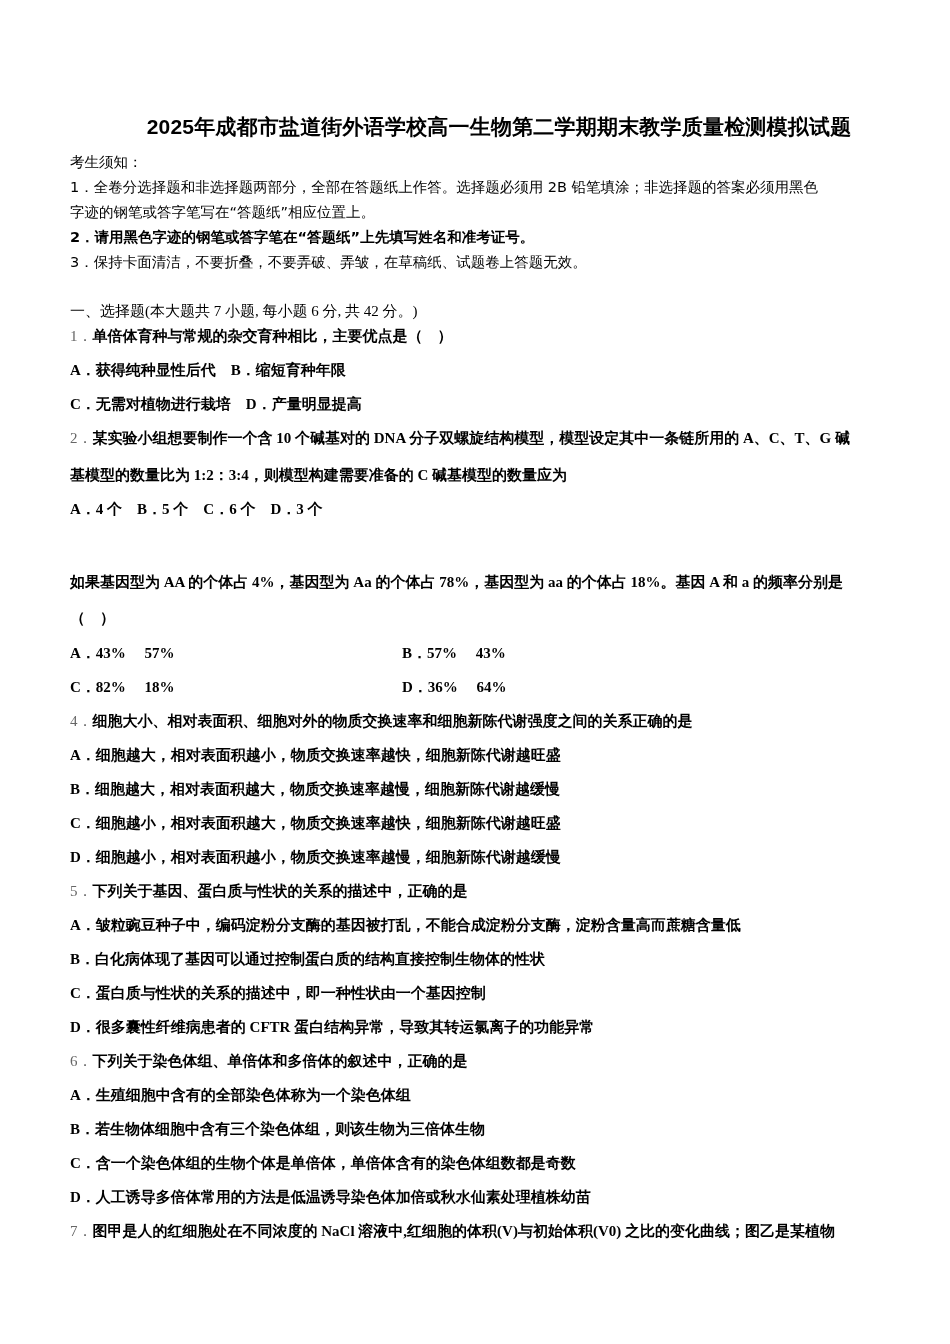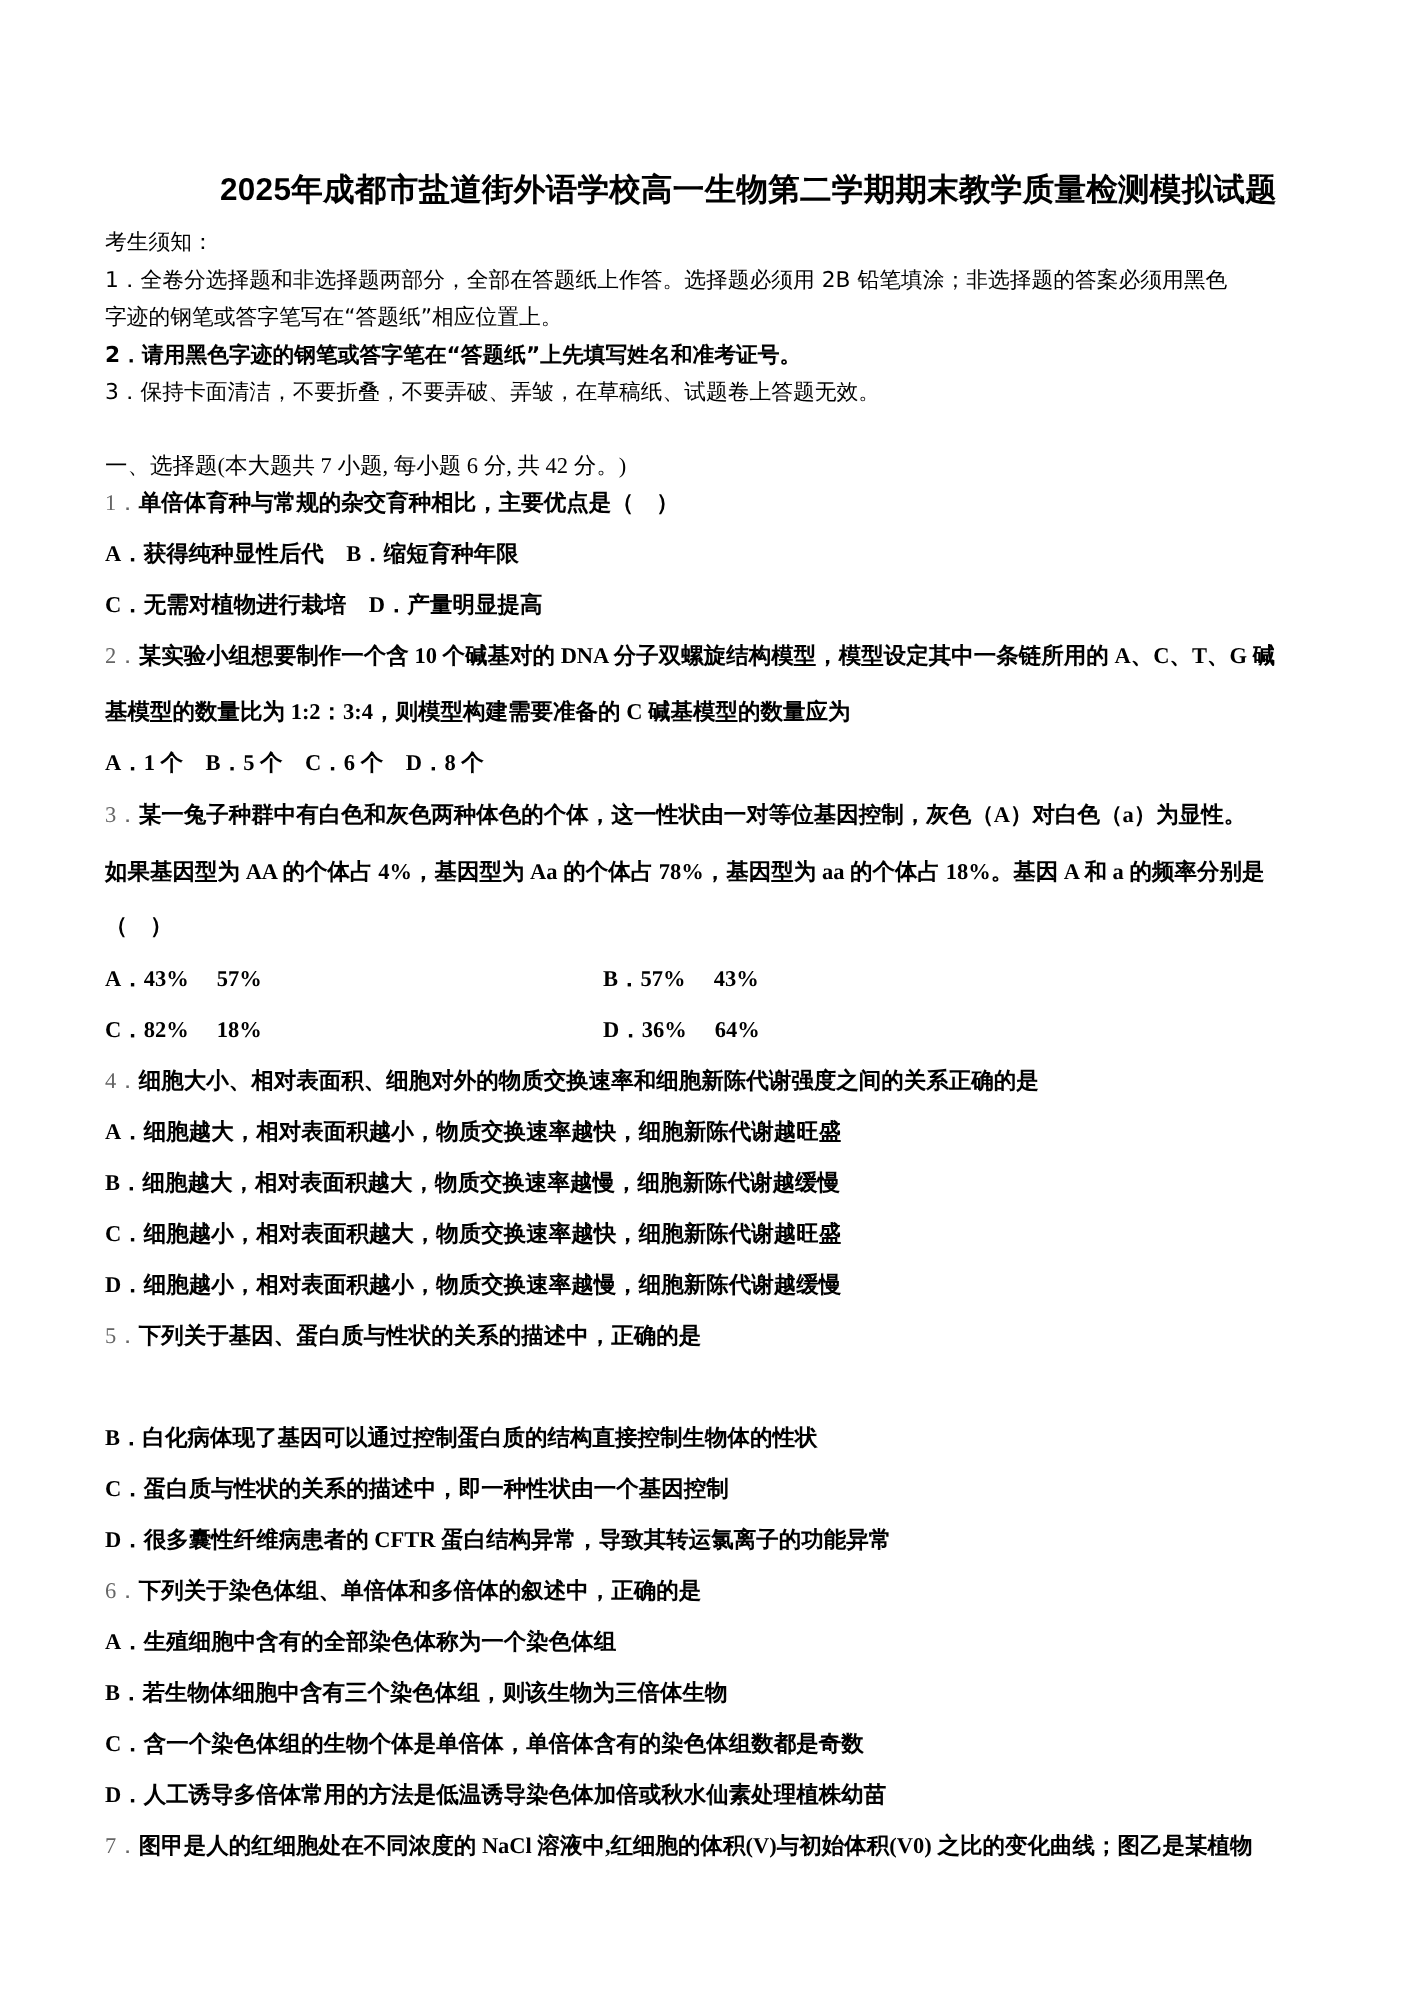--- a/index.html
+++ b/index.html
@@ -71,43 +71,41 @@
   <div class="line" style="top:326px;">
     <span class="qnum">1．</span><span class="qtext">单倍体育种与常规的杂交育种相比，主要优点是（　）</span>
   </div>
   <div class="line opt" style="top:394px;">C．无需对植物进行栽培　D．产量明显提高</div>
   <div class="line opt" style="top:360px;">A．获得纯种显性后代　B．缩短育种年限</div>
 
   <div class="line" style="top:428px;">
     <span class="qnum">2．</span><span class="qtext">某实验小组想要制作一个含 10 个碱基对的 DNA 分子双螺旋结构模型，模型设定其中一条链所用的 A、C、T、G 碱</span>
   </div>
   <div class="line qtext" style="top:465px;">基模型的数量比为 1:2：3:4，则模型构建需要准备的 C 碱基模型的数量应为</div>
-  <div class="line opt" style="top:499px;">A．1 个　B．5 个　C．6 个　D．8 个</div>
+  <div class="line opt" style="top:499px;">A．4 个　B．5 个　C．6 个　D．3 个</div>
 
-  <div class="line" style="top:534px;">
-    <span class="qnum">3．</span><span class="qtext">某一兔子种群中有白色和灰色两种体色的个体，这一性状由一对等位基因控制，灰色（A）对白色（a）为显性。</span>
-  </div>
   <div class="line qtext" style="top:572px;">如果基因型为 AA 的个体占 4%，基因型为 Aa 的个体占 78%，基因型为 aa 的个体占 18%。基因 A 和 a 的频率分别是</div>
   <div class="line qtext" style="top:608px;">（　）</div>
   <div class="line opt" style="top:643px;">A．43%　 57%</div>
   <div class="line opt opt-right" style="top:643px;">B．57%　 43%</div>
   <div class="line opt" style="top:677px;">C．82%　 18%</div>
   <div class="line opt opt-right" style="top:677px;text-align:center;">D．36%　 64%</div>
 
   <div class="line" style="top:711px;">
     <span class="qnum">4．</span><span class="qtext">细胞大小、相对表面积、细胞对外的物质交换速率和细胞新陈代谢强度之间的关系正确的是</span>
   </div>
   <div class="line opt" style="top:745px;">A．细胞越大，相对表面积越小，物质交换速率越快，细胞新陈代谢越旺盛</div>
   <div class="line opt" style="top:779px;">B．细胞越大，相对表面积越大，物质交换速率越慢，细胞新陈代谢越缓慢</div>
   <div class="line opt" style="top:813px;">C．细胞越小，相对表面积越大，物质交换速率越快，细胞新陈代谢越旺盛</div>
   <div class="line opt" style="top:847px;">D．细胞越小，相对表面积越小，物质交换速率越慢，细胞新陈代谢越缓慢</div>
 
   <div class="line" style="top:881px;">
     <span class="qnum">5．</span><span class="qtext">下列关于基因、蛋白质与性状的关系的描述中，正确的是</span>
   </div>
+  <div class="line opt" style="top:915px;">A．皱粒豌豆种子中，编码淀粉分支酶的基因被打乱，不能合成淀粉分支酶，淀粉含量高而蔗糖含量低</div>
   <div class="line opt" style="top:949px;">B．白化病体现了基因可以通过控制蛋白质的结构直接控制生物体的性状</div>
   <div class="line opt" style="top:983px;">C．蛋白质与性状的关系的描述中，即一种性状由一个基因控制</div>
   <div class="line opt" style="top:1017px;">D．很多囊性纤维病患者的 CFTR 蛋白结构异常，导致其转运氯离子的功能异常</div>
 
   <div class="line" style="top:1051px;">
     <span class="qnum">6．</span><span class="qtext">下列关于染色体组、单倍体和多倍体的叙述中，正确的是</span>
   </div>
   <div class="line opt" style="top:1085px;">A．生殖细胞中含有的全部染色体称为一个染色体组</div>
   <div class="line opt" style="top:1119px;">B．若生物体细胞中含有三个染色体组，则该生物为三倍体生物</div>
   <div class="line opt" style="top:1153px;">C．含一个染色体组的生物个体是单倍体，单倍体含有的染色体组数都是奇数</div>

